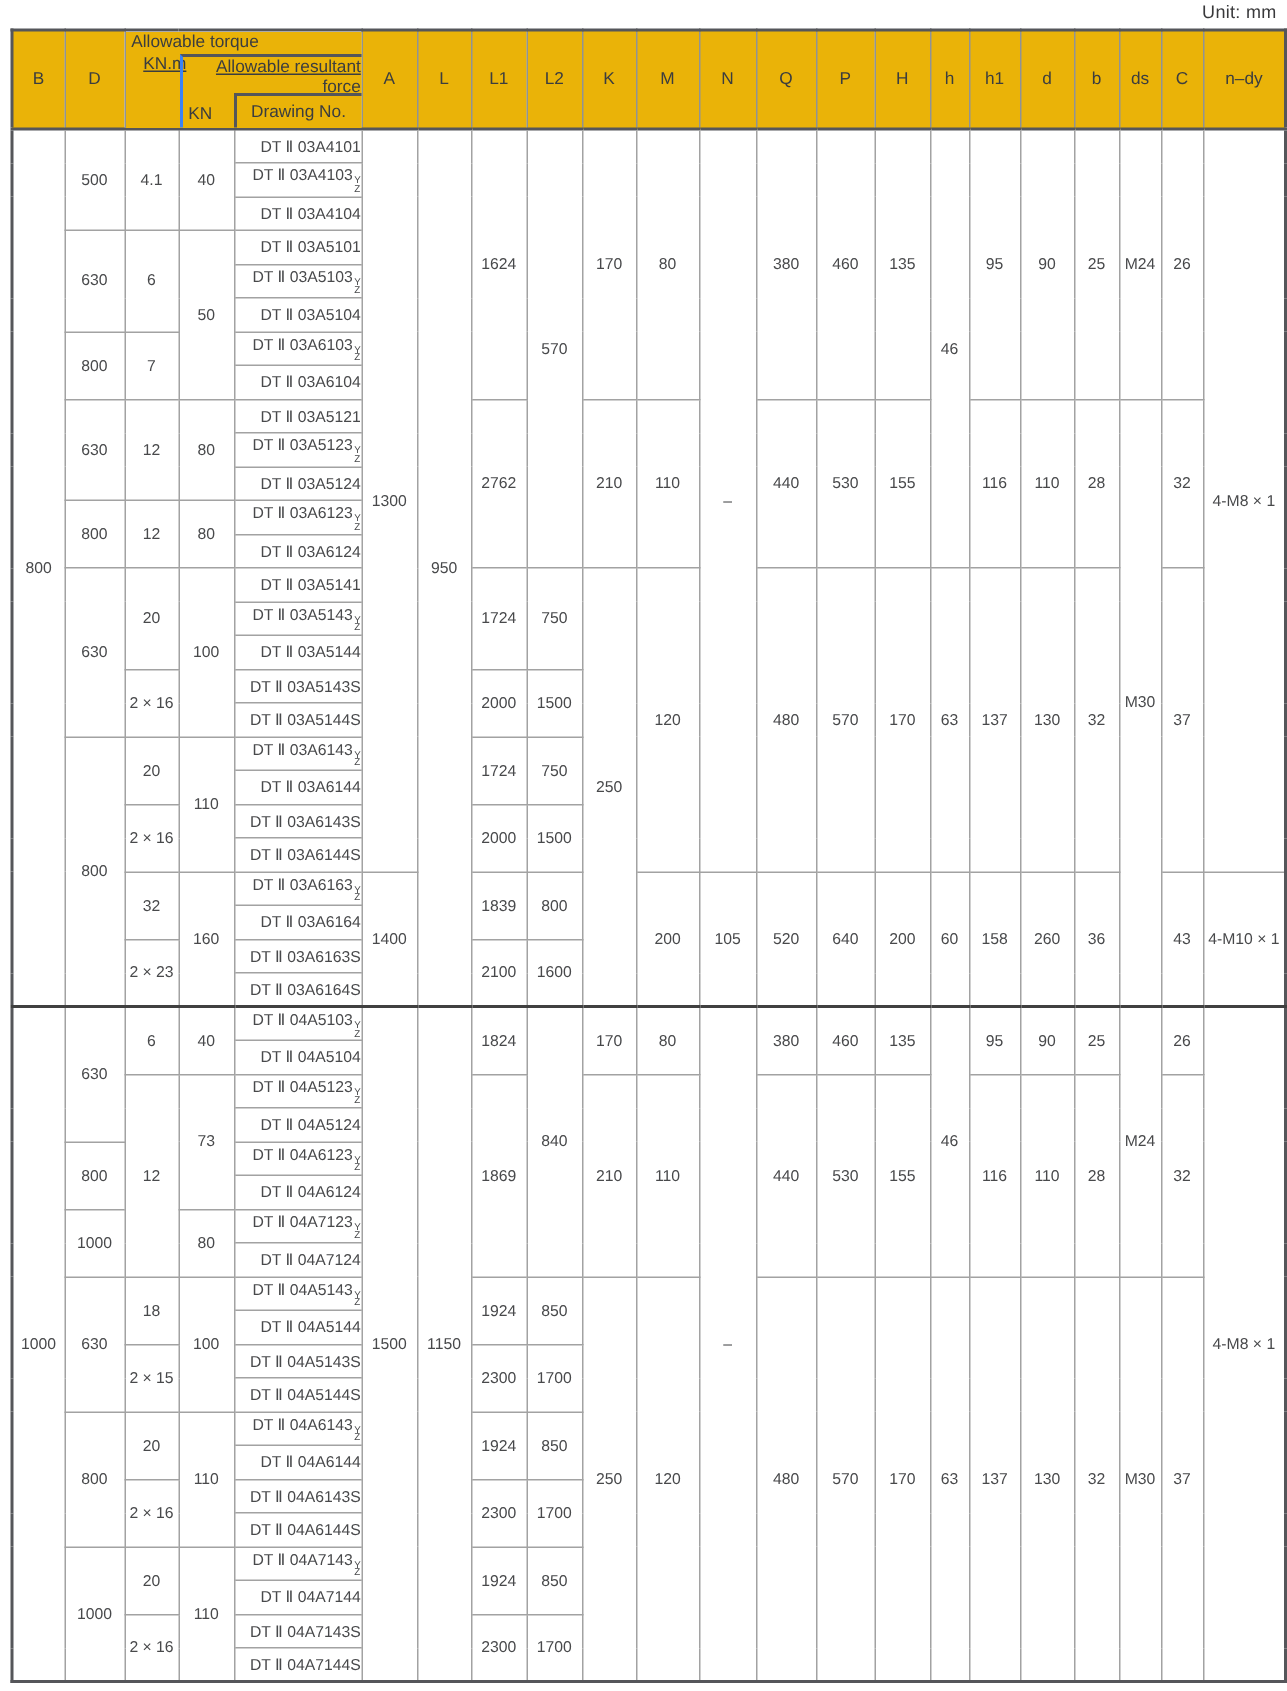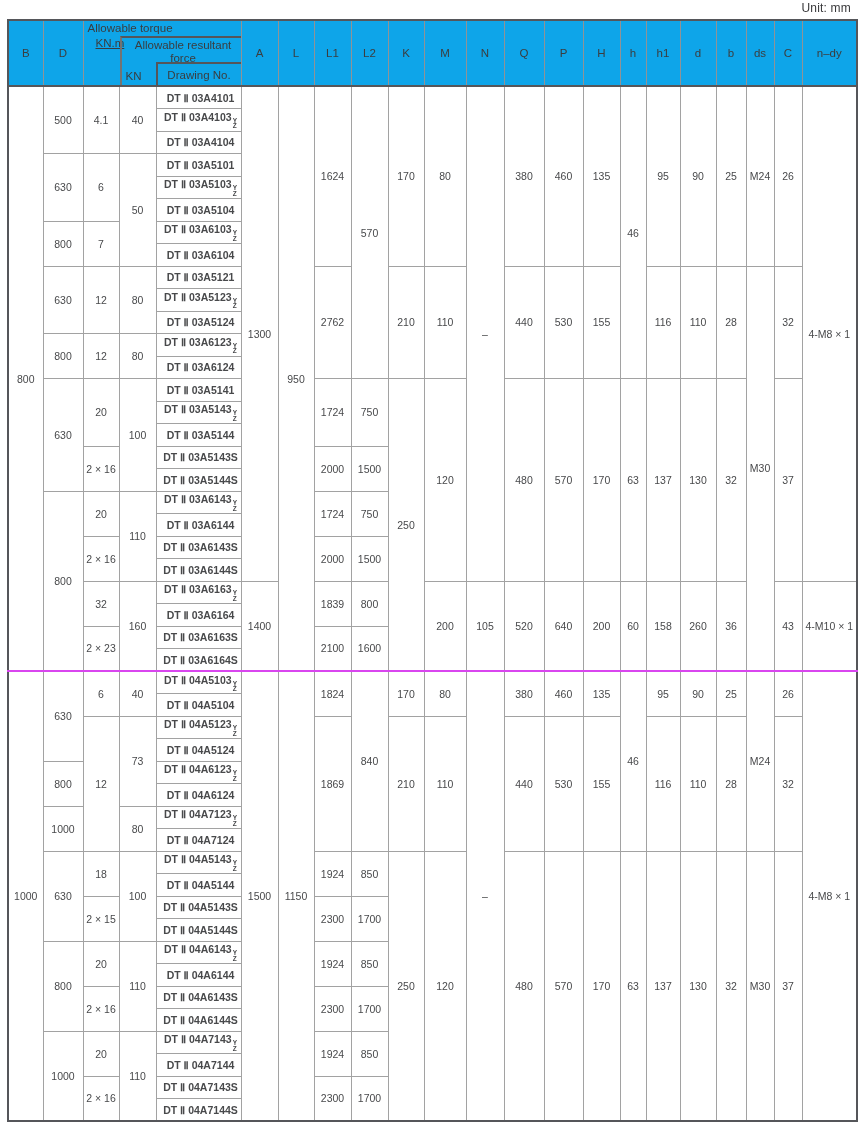--- a/index.html
+++ b/index.html
@@ -6,44 +6,44 @@
   body { width:858px; height:1127px; position:relative;
          font-family:"Liberation Sans", sans-serif; }
 
   .unit-label { position:absolute; top:1px; right:7px; font-size:12px;
                 color:#39393b; letter-spacing:0.2px; }
 
   table.spec { position:absolute; left:7px; top:19px; width:846px; height:1103px;
                border-collapse:collapse; table-layout:fixed;
                border:2px solid #55565a; }
 
-  thead th { background:#0ea5e9; color:#3b3d3f; font-weight:normal;
+  thead th { background:#eab308; color:#3b3d3f; font-weight:normal;
              font-size:11.5px; height:64px; padding:0;
              border:1px solid #8f9396; border-bottom:2px solid #55565a;
              vertical-align:middle; text-align:center; }
 
   td { border:1px solid #a2a2a2; font-size:10.5px; color:#48494b;
        text-align:center; vertical-align:middle; padding:0;
        overflow:hidden; white-space:nowrap; }
   tbody tr { height:22px; }
-  td.dwg { text-align:center; padding-left:4px;font-weight:bold; }
-  tr.sec td { border-top:2px solid #d946ef; }
+  td.dwg { text-align:right; padding-left:4px; }
+  tr.sec td { border-top:2px solid #404040; }
 
   
   .yz { display:inline-flex; flex-direction:column; align-items:flex-start;
         font-size:6.5px; line-height:5.5px; vertical-align:-2px;
         margin-left:1px; color:#48494b; }
 
   
   th.tq-cell { position:relative; text-align:left; }
   .tq-top  { position:absolute; top:1px;  left:4px; white-space:nowrap; }
   .tq-unit { position:absolute; top:16px; left:12px;text-decoration:underline; }
   .res-box { position:absolute; left:36px; top:15px; right:0; bottom:0;
-             border-top:2px solid #55565a; border-left:2px solid #737373;
-             text-align:center; }
+             border-top:2px solid #55565a; border-left:2px solid #3b82f6;
+             text-align:right;text-decoration:underline; }
   .res-label { padding:1px 0 0 4px; line-height:12.5px; white-space:normal; }
   .res-unit  { position:absolute; left:4px; bottom:3px; }
   .dwg-box { position:absolute; left:34px; right:0; bottom:0; height:21px;
              border-top:2px solid #55565a; border-left:2px solid #55565a;
              display:flex; align-items:center; justify-content:center; }
 </style>
 </head>
 <body>
 
 <div class="unit-label">Unit: mm</div>

